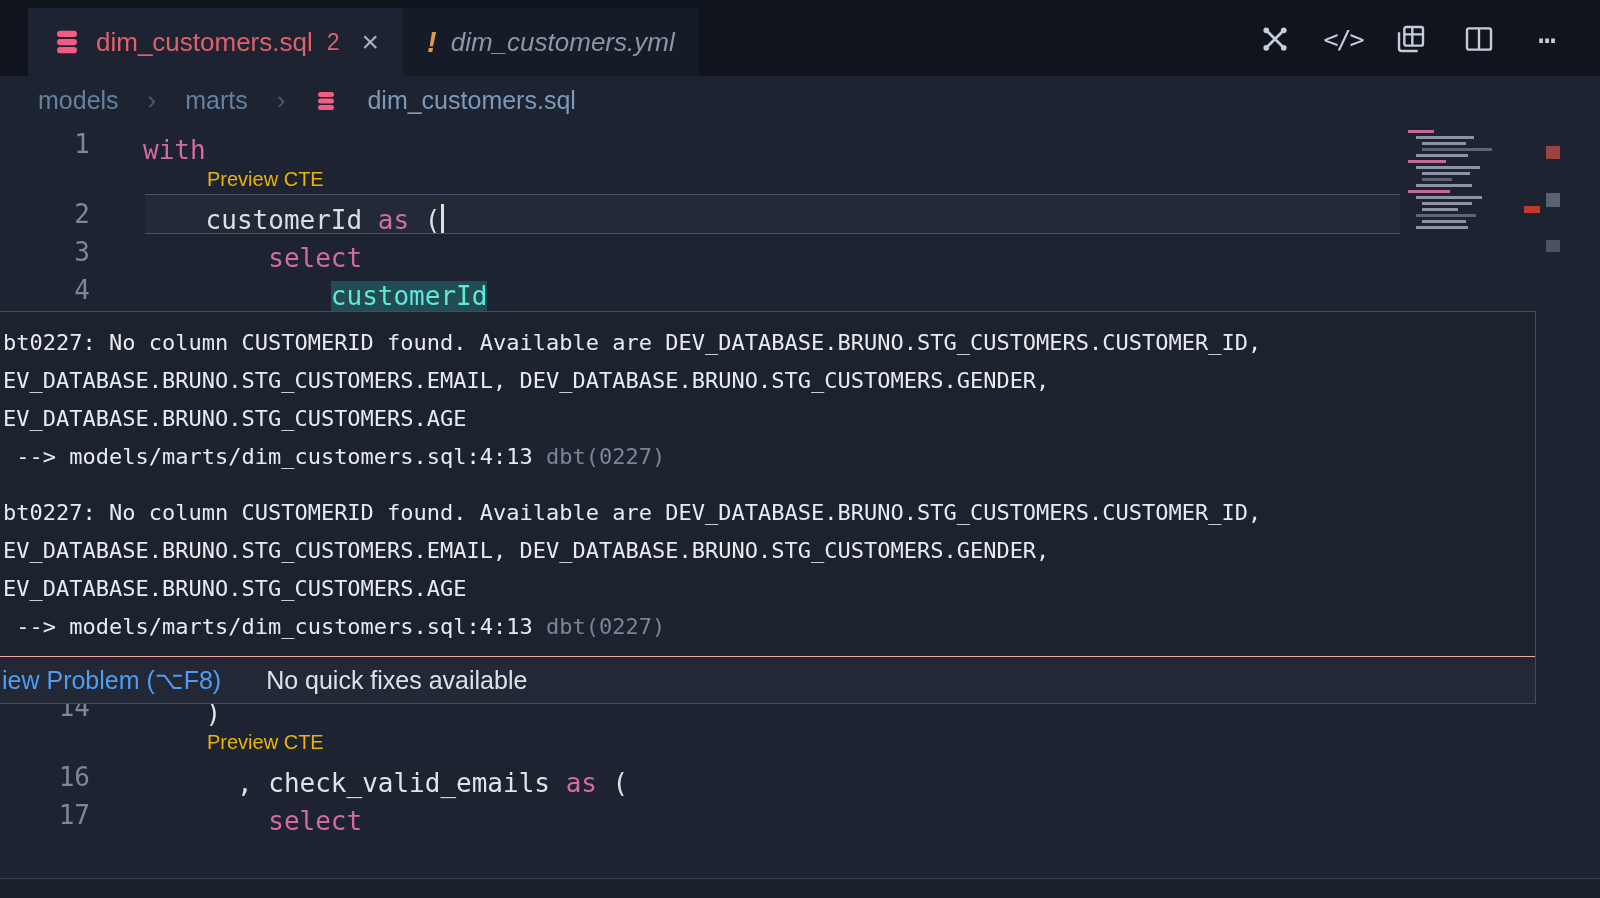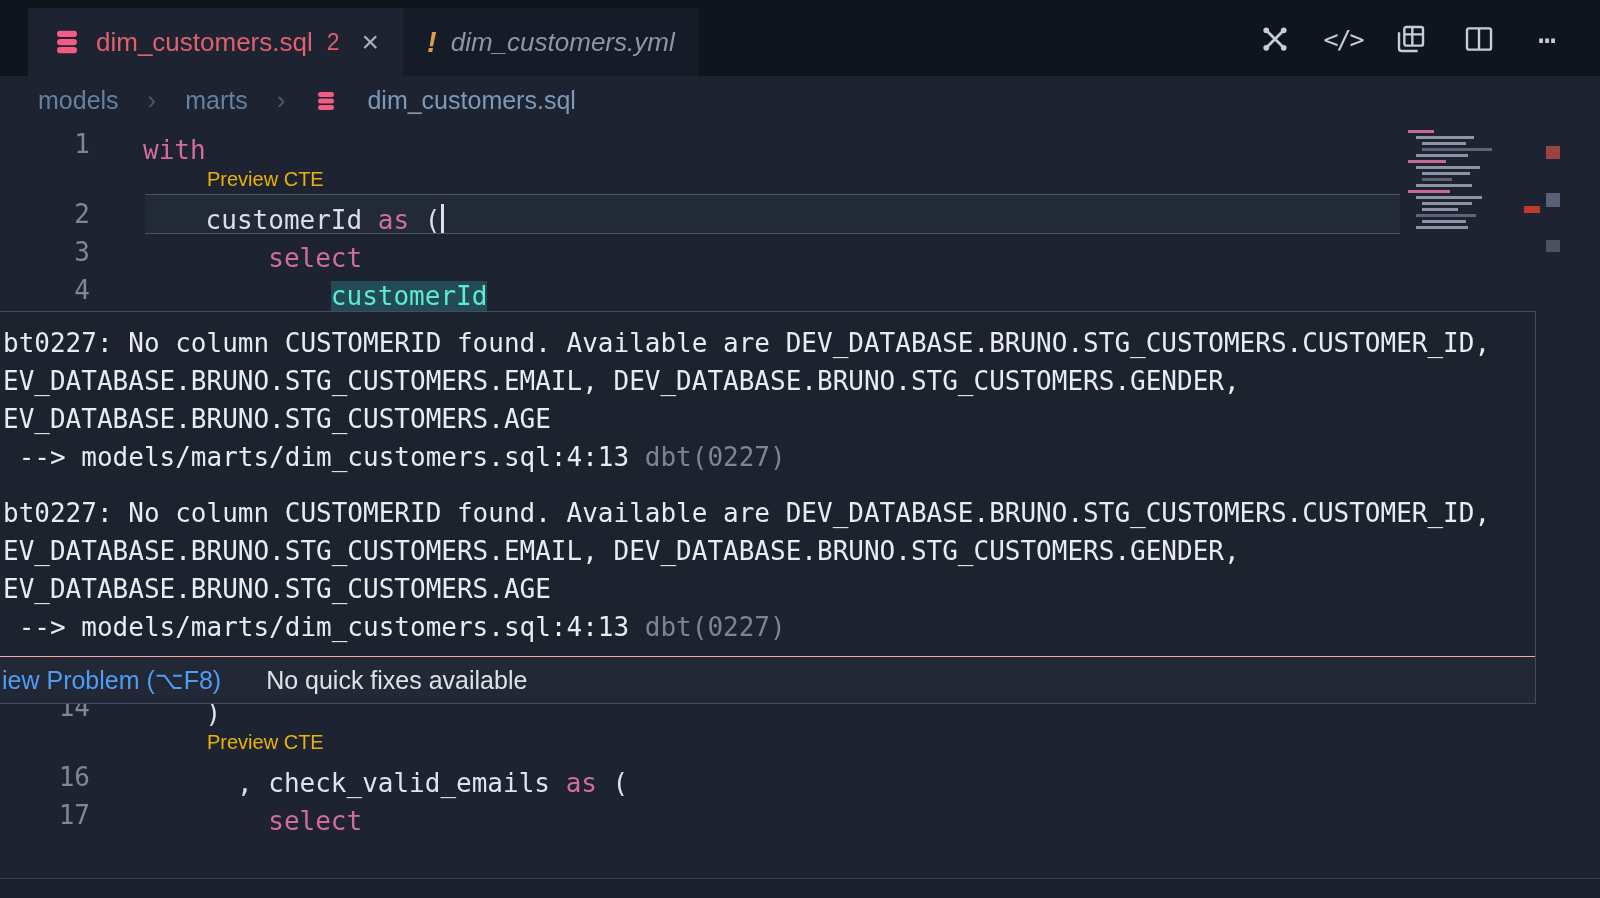--- a/index.html
+++ b/index.html
@@ -44,21 +44,21 @@
     text-decoration-line:underline;text-decoration-style:wavy;
     text-decoration-color:#c9534d;text-decoration-thickness:2px;text-underline-offset:6px;}
   .code-row.current::before{content:"";position:absolute;left:145px;right:200px;top:-1px;bottom:-1px;
     border-top:1px solid #4a5470;border-bottom:1px solid #4a5470;background:rgba(130,150,190,0.05);pointer-events:none;}
   .cursor{display:inline-block;width:3px;height:30px;background:#dfe3ea;vertical-align:-5px;margin-left:1px;}
   .codelens{height:32px;line-height:32px;padding-left:207px;font-size:20px;color:#eab308;cursor:pointer;}
   
   #hover-popup{position:absolute;left:0;top:311px;width:1536px;box-sizing:border-box;z-index:10;
     background:#1c222e;border:1px solid #434c60;border-left:none;}
   .hover-body{padding:12px 3px 10px 3px;font-family:"DejaVu Sans Mono",monospace;
-    font-size:26px;line-height:38px;color:#e8ebf0;}
+    font-size:22px;line-height:38px;color:#e8ebf0;}
   .hover-msg{margin-bottom:18px;}
   .hover-msg:last-child{margin-bottom:0;}
   .hover-line{white-space:pre;}
   .loc-code{color:#7c8598;}
   .hover-footer{border-top:1px solid #fca5a5;background:#222836;height:46px;
     display:flex;align-items:center;font-size:25px;padding-left:2px;}
   .view-problem{color:#4f9df3;margin-right:36px;cursor:pointer;}
   .no-fixes{color:#dde1e8;margin-left:9px;}
   
   .minimap{position:absolute;left:1402px;top:128px;width:145px;height:108px;z-index:3;}

